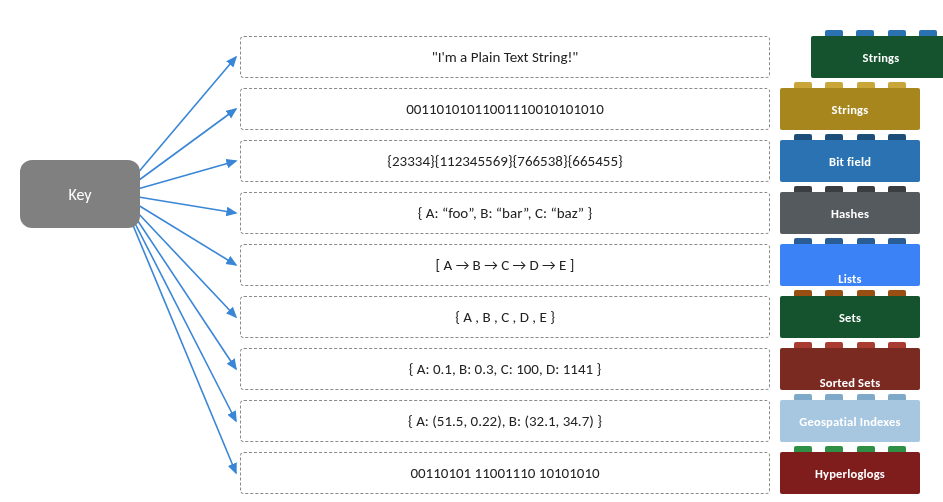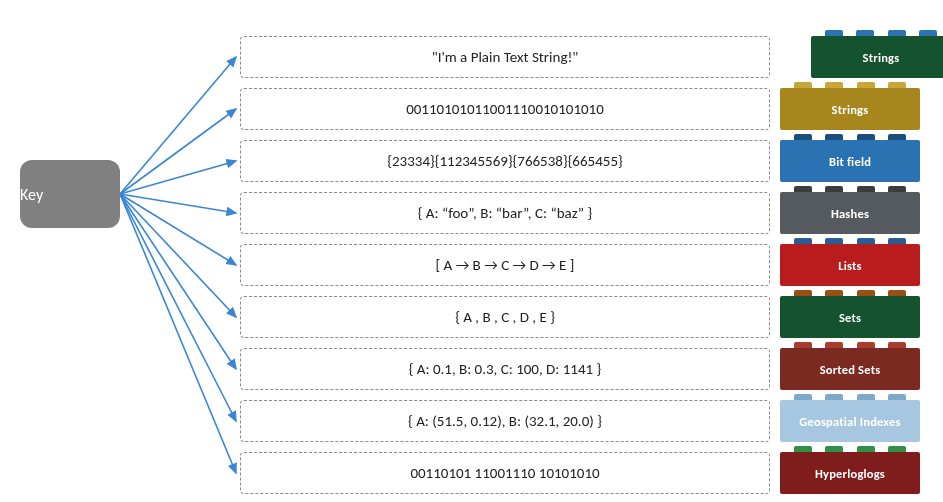--- a/index.html
+++ b/index.html
@@ -21,28 +21,29 @@
   svg.arrows {
     position: absolute;
     left: 0; top: 0;
     width: 943px; height: 502px;
     pointer-events: none;
   }
   .key-node {
     position: absolute;
     left: 20px;
     top: 160px;
-    width: 100px;
+    width: 120px;
     height: 68px;
     background: #808080;
     border-radius: 12px;
     color: #ffffff;
     font-size: 16px;
     display: flex;
     align-items: center;
+    justify-content: center;
   }
   .rows {
     position: absolute;
     left: 240px;
     top: 36px;
     width: 690px;
   }
   .row {
     height: 42px;
     margin-bottom: 10px;
@@ -159,21 +160,21 @@
             <div class="peg" style="background: rgb(58, 62, 65);"></div>
             <div class="peg" style="background: rgb(58, 62, 65);"></div>
             <div class="peg" style="background: rgb(58, 62, 65);"></div>
             <div class="peg" style="background: rgb(58, 62, 65);"></div>
           </div>
           <span>Hashes</span>
         </div>
       </div>
       <div class="row">
         <div class="value-box">[ A → B → C → D → E ]</div>
-        <div class="type-block" style="background: #b91c1c;">
+        <div class="type-block" style="background: #3b82f6; align-items: flex-end;">
           <div class="pegs">
             <div class="peg" style="background: rgb(42, 93, 148);"></div>
             <div class="peg" style="background: rgb(42, 93, 148);"></div>
             <div class="peg" style="background: rgb(42, 93, 148);"></div>
             <div class="peg" style="background: rgb(42, 93, 148);"></div>
           </div>
           <span>Lists</span>
         </div>
       </div>
       <div class="row">
@@ -183,32 +184,32 @@
             <div class="peg" style="background: rgb(154, 79, 18);"></div>
             <div class="peg" style="background: rgb(154, 79, 18);"></div>
             <div class="peg" style="background: rgb(154, 79, 18);"></div>
             <div class="peg" style="background: rgb(154, 79, 18);"></div>
           </div>
           <span>Sets</span>
         </div>
       </div>
       <div class="row">
         <div class="value-box">{ A: 0.1, B: 0.3, C: 100, D: 1141 }</div>
-        <div class="type-block" style="background: rgb(122, 42, 33);">
+        <div class="type-block" style="background: rgb(122, 42, 33); align-items: flex-end;">
           <div class="pegs">
             <div class="peg" style="background: rgb(168, 60, 49);"></div>
             <div class="peg" style="background: rgb(168, 60, 49);"></div>
             <div class="peg" style="background: rgb(168, 60, 49);"></div>
             <div class="peg" style="background: rgb(168, 60, 49);"></div>
           </div>
           <span>Sorted Sets</span>
         </div>
       </div>
       <div class="row">
-        <div class="value-box">{ A: (51.5, 0.12), B: (32.1, 20.0) }</div>
+        <div class="value-box">{ A: (51.5, 0.22), B: (32.1, 34.7) }</div>
         <div class="type-block" style="background: rgb(167, 199, 224);">
           <div class="pegs">
             <div class="peg" style="background: rgb(126, 169, 201);"></div>
             <div class="peg" style="background: rgb(126, 169, 201);"></div>
             <div class="peg" style="background: rgb(126, 169, 201);"></div>
             <div class="peg" style="background: rgb(126, 169, 201);"></div>
           </div>
           <span>Geospatial Indexes</span>
         </div>
       </div>

